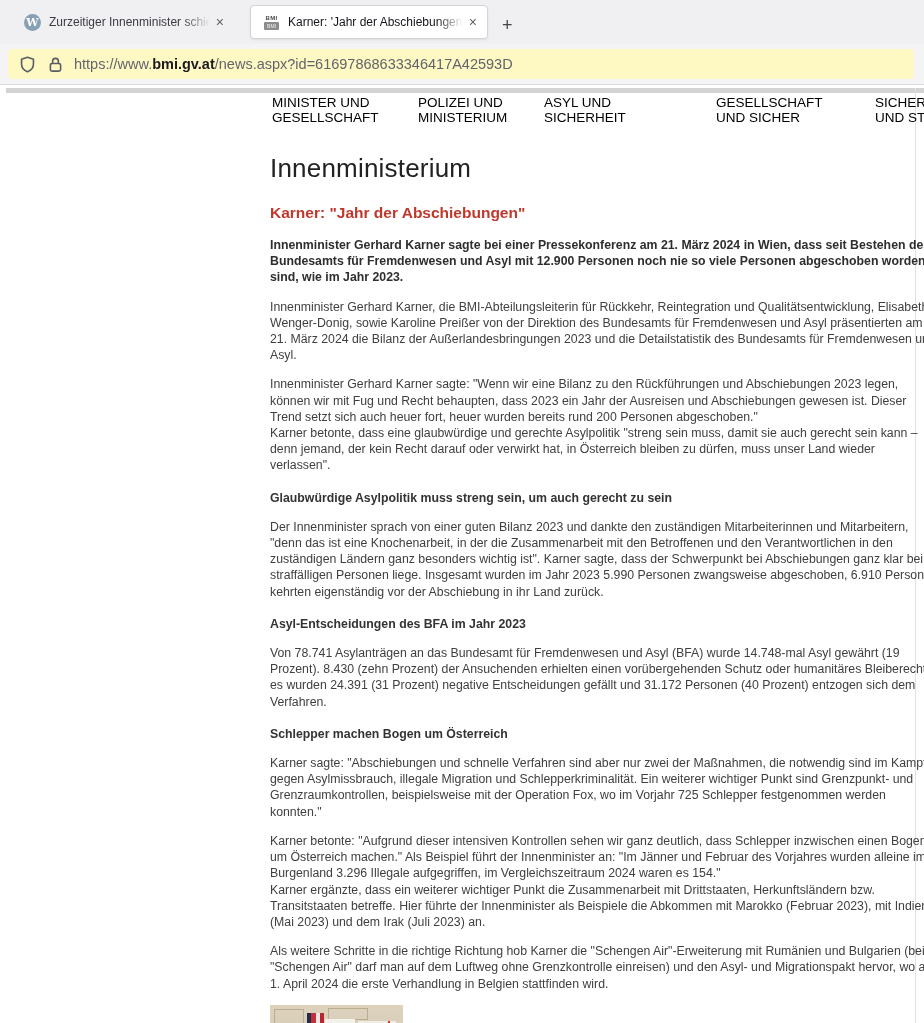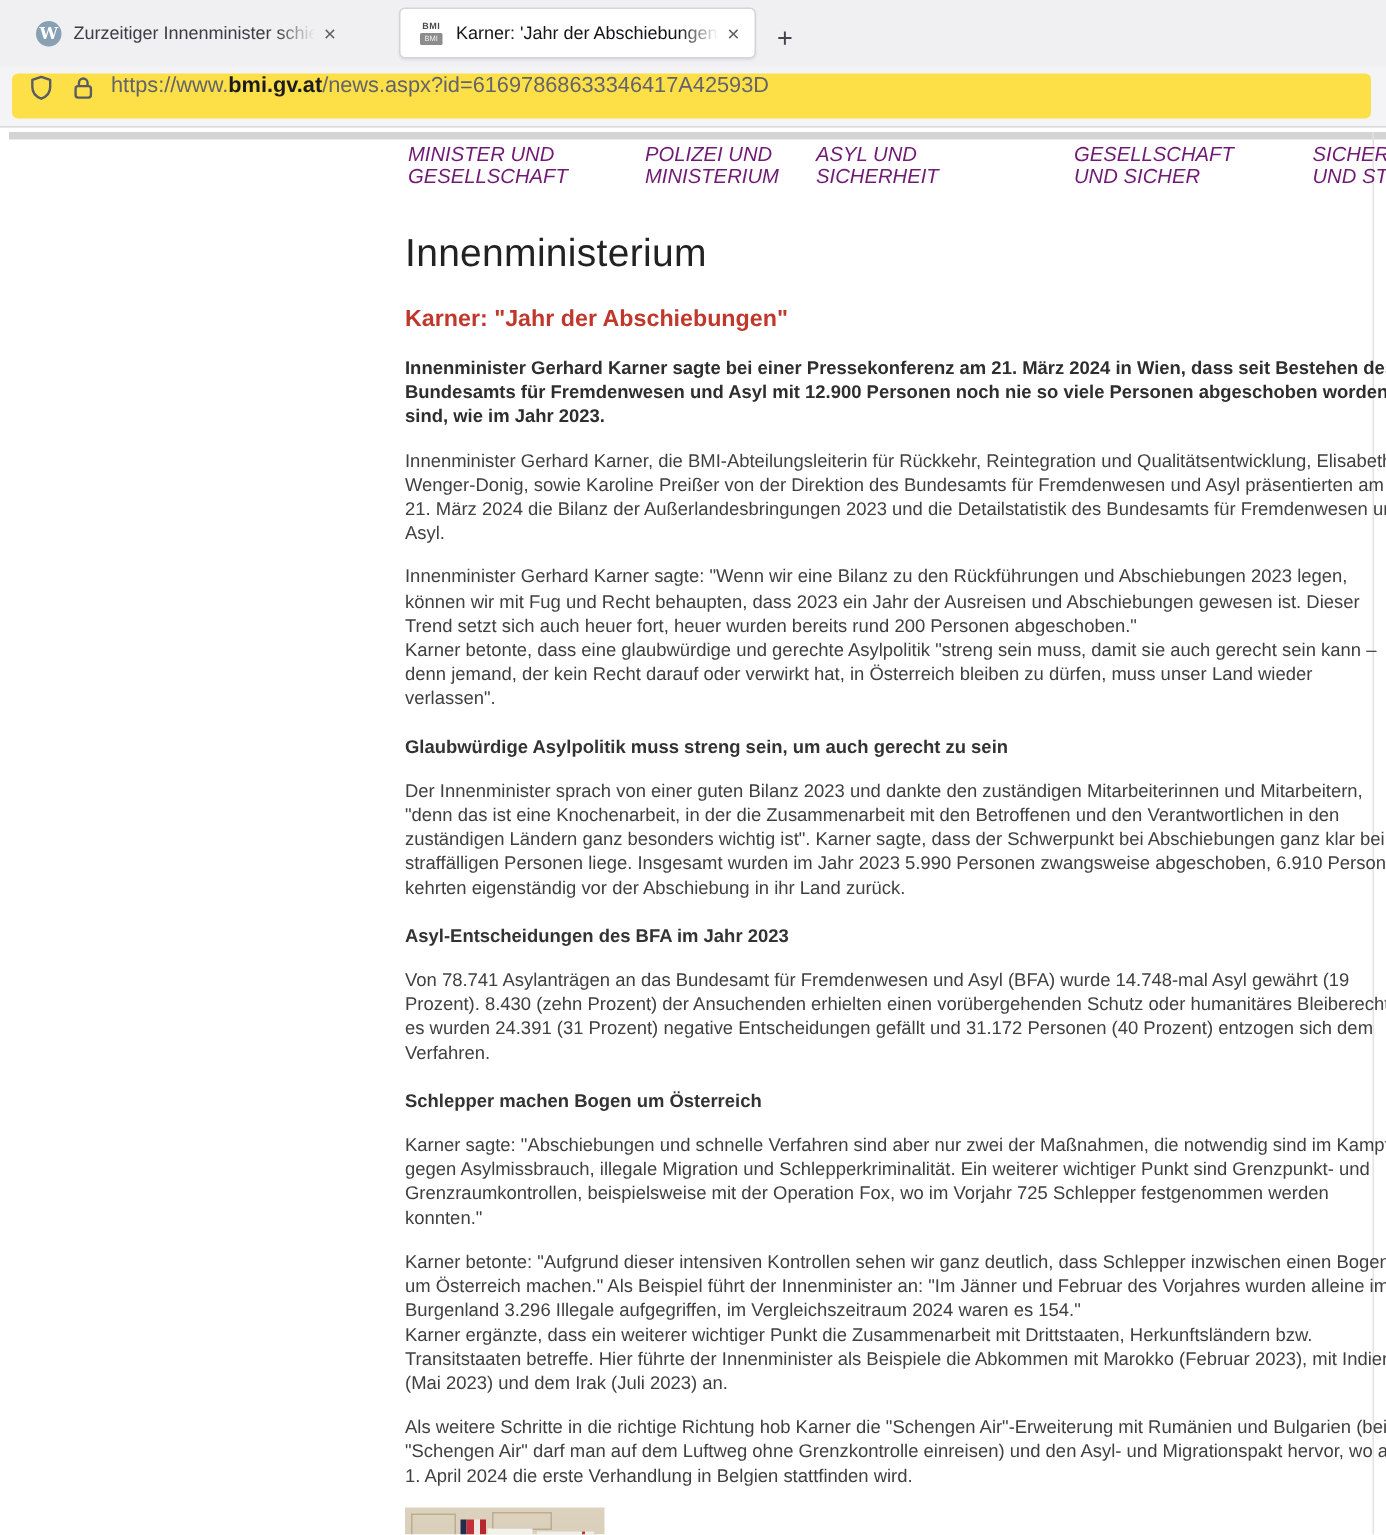--- a/index.html
+++ b/index.html
@@ -6,53 +6,53 @@
   html,body { width:924px; height:1023px; overflow:hidden; background:#fff;
     font-family:"Liberation Sans", sans-serif; }
   .page { position:relative; width:924px; height:1023px; background:#fff; overflow:hidden; }
 
   
   .chrome { position:absolute; top:0; left:0; width:924px; height:85px; }
   .tabstrip { position:relative; height:44px; background:#f0eff2; display:flex; align-items:flex-end; }
   .tab { position:relative; height:34px; margin-bottom:5px; display:flex; align-items:center;
     padding:0 10px 0 12px; border-radius:4px; cursor:default; }
   .tab.inactive { margin-left:12px; width:222px; color:#3c3c43; }
-  .tab.active { margin-left:32px; width:238px; background:#fff; border:1px solid #d4d4d8;
+  .tab.active { margin-left:16px; width:238px; background:#fff; border:1px solid #d4d4d8;
     box-shadow:0 1px 2px rgba(0,0,0,.08); color:#15141a; }
   .tab-title { flex:1; font-size:12px; white-space:nowrap; overflow:hidden; position:relative; }
   .tab-title::after { content:""; position:absolute; right:0; top:0; bottom:0; width:26px;
     background:linear-gradient(to right, rgba(240,239,242,0), #f0eff2); }
   .tab.active .tab-title::after { background:linear-gradient(to right, rgba(255,255,255,0), #fff); }
   .tab-close { font-size:14px; color:#5f5f68; margin-left:6px; line-height:1; }
   .fav { width:17px; height:17px; margin-right:8px; flex:0 0 auto; }
   .wp-circle { width:17px; height:17px; border-radius:50%; background:#87a0b4; color:#fff;
     font-family:"DejaVu Serif", serif; font-size:11px; font-weight:bold; display:flex;
     align-items:center; justify-content:center; }
   .bmi-fav { display:flex; flex-direction:column; align-items:center; justify-content:center; }
   .bmi-fav .t { font-size:6px; font-weight:bold; color:#4a4a4a; line-height:6px; letter-spacing:.3px; }
   .bmi-fav .b { width:15px; height:8px; background:#8c8c8c; border-radius:1px; color:#f1f1f1;
     font-size:5px; line-height:8px; text-align:center; margin-top:1px; }
   .newtab { font-size:18px; color:#44444c; margin:0 0 10px 14px; line-height:1; }
 
   .urlrow { position:relative; height:41px; background:#f4f3f5; border-bottom:1px solid #d9d9dc;
     display:flex; align-items:center; }
-  .urlfield { display:flex; height:30px; margin-left:8px; width:906px;
-    background:#fde047; border-radius:4px; padding:0 10px; }
+  .urlfield { display:flex; align-items:center; height:30px; margin-left:8px; width:906px;
+    background:#fef9c3; border-radius:4px; padding:0 10px; }
   .uicon { width:18px; height:18px; margin-right:10px; flex:0 0 auto; display:flex;
     align-items:center; justify-content:center; }
   .urltext { font-size:14.5px; color:#63636d; white-space:nowrap; }
   .urltext .dom { color:#1b1b21; font-weight:bold; }
 
   
   .site-topline { position:absolute; left:6px; right:0; top:88px; height:5px; background:#d4d4d4; }
   .scroll-edge { position:absolute; left:915px; top:88px; bottom:0; width:1px; background:#e2e2e2; }
 
   .nav { position:absolute; top:95px; left:0; width:924px; height:34px; }
-  .nav-item { position:absolute; color:#701a75; font-size:13.5px; line-height:15px;
-    white-space:nowrap;font-style:italic; }
+  .nav-item { position:absolute; color:#000000; font-size:13.5px; line-height:15px;
+    white-space:nowrap; }
 
   .article { position:absolute; left:270px; top:153px; width:668px; color:#404040; }
   .article h1 { font-size:26px; font-weight:400; color:#222; letter-spacing:.2px; margin-bottom:20px; }
   .article h2 { font-size:15.5px; font-weight:bold; margin-bottom:15px; }
   .article .lead { font-size:12.3px; line-height:16.2px; font-weight:bold; color:#2e2e2e;
     margin-bottom:13px; white-space:pre-line; }
   .article p { font-size:12.3px; line-height:16.2px; margin-bottom:13px; white-space:pre-line; }
   .article h3 { font-size:12.3px; line-height:16.2px; font-weight:bold; color:#333;
     margin:16px 0 13px 0; }
 
@@ -108,21 +108,21 @@
   </div>
 
   <div class="site-topline"></div>
   <div class="scroll-edge"></div>
 
   <div class="nav">
     <div class="nav-item" style="left:272px">
       <div>MINISTER UND</div>
       <div>GESELLSCHAFT</div>
     </div>
-    <div class="nav-item" style="left:430px">
+    <div class="nav-item" style="left:418px">
       <div>POLIZEI UND</div>
       <div>MINISTERIUM</div>
     </div>
     <div class="nav-item" style="left:544px">
       <div>ASYL UND</div>
       <div>SICHERHEIT</div>
     </div>
     <div class="nav-item" style="left:716px">
       <div>GESELLSCHAFT</div>
       <div>UND SICHER</div>

